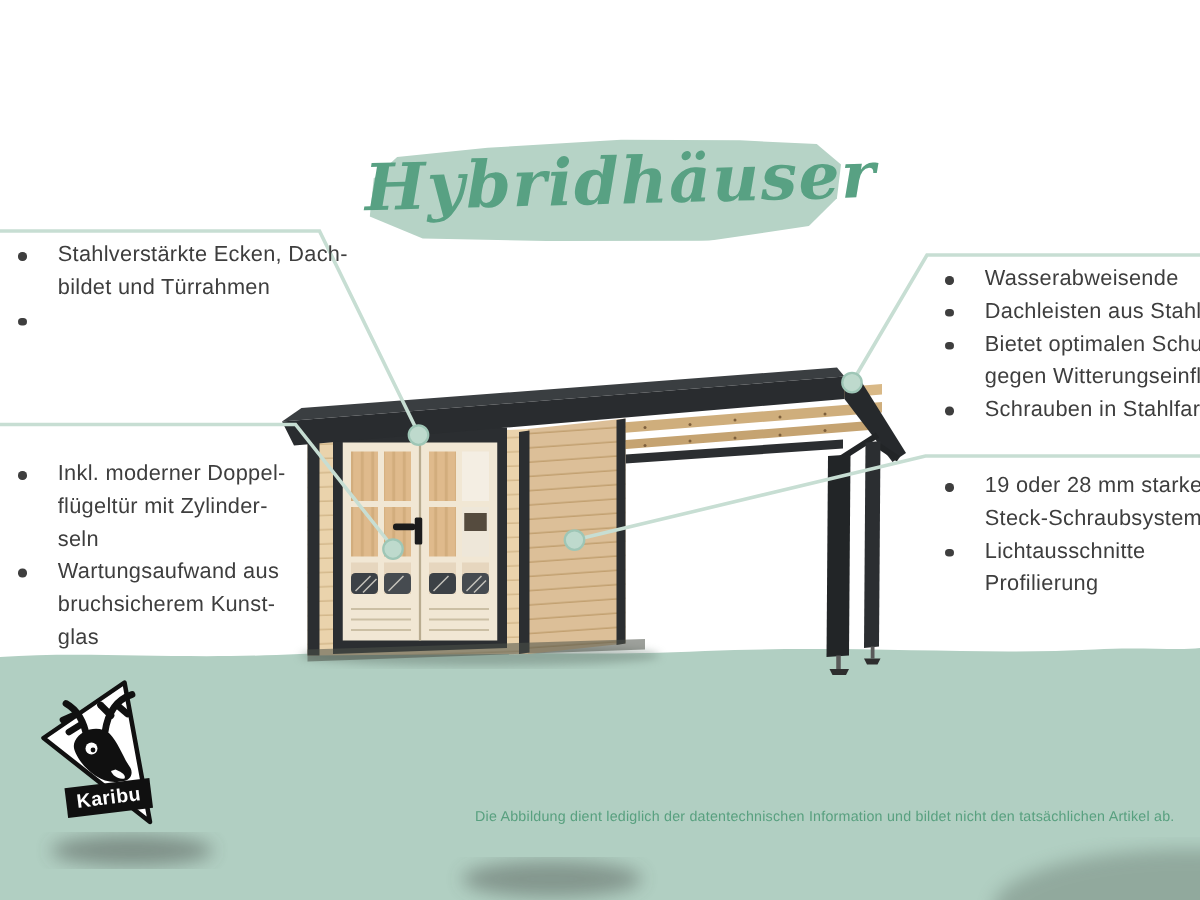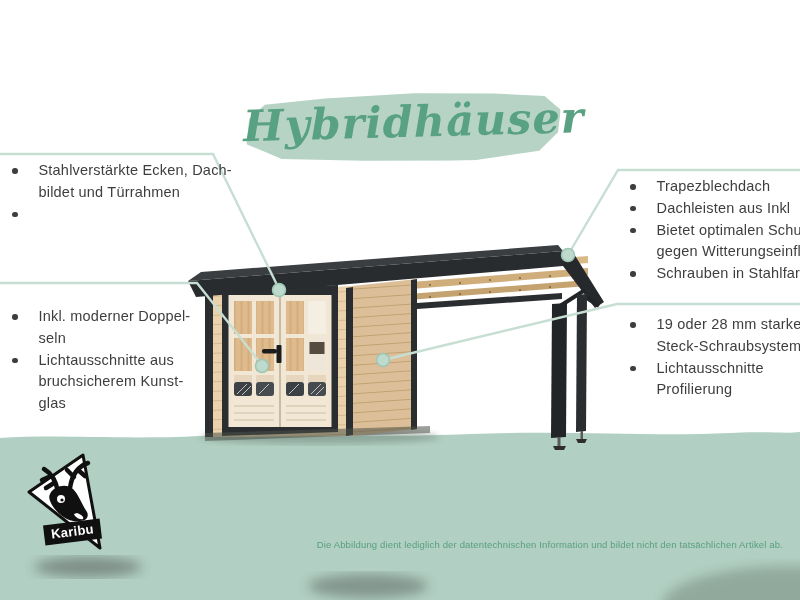--- a/index.html
+++ b/index.html
@@ -208,46 +208,47 @@
       </li>
     </ul>
   </div>
 
   <div class="callout cl-lb">
     <ul>
       <li>
         <span class="dot"></span>
         <div class="lines">
           <div>Inkl. moderner Doppel-</div>
+          <div>flügeltür mit Zylinder-</div>
           <div>seln</div>
         </div>
       </li>
       <li>
         <span class="dot"></span>
         <div class="lines">
-          <div>Lichtausschnitte aus</div>
+          <div>Wartungsaufwand aus</div>
           <div>bruchsicherem Kunst-</div>
           <div>glas</div>
         </div>
       </li>
     </ul>
   </div>
 
   <div class="callout cl-rt">
     <ul>
       <li>
         <span class="dot"></span>
         <div class="lines">
-          <div>Trapezblechdach</div>
-        </div>
-      </li>
-      <li>
-        <span class="dot"></span>
-        <div class="lines">
-          <div>Dachleisten aus Inkl</div>
+          <div>Wasserabweisende</div>
+        </div>
+      </li>
+      <li>
+        <span class="dot"></span>
+        <div class="lines">
+          <div>Dachleisten aus Stahl</div>
         </div>
       </li>
       <li>
         <span class="dot"></span>
         <div class="lines">
           <div>Bietet optimalen Schutz</div>
           <div>gegen Witterungseinflüsse</div>
         </div>
       </li>
       <li>

